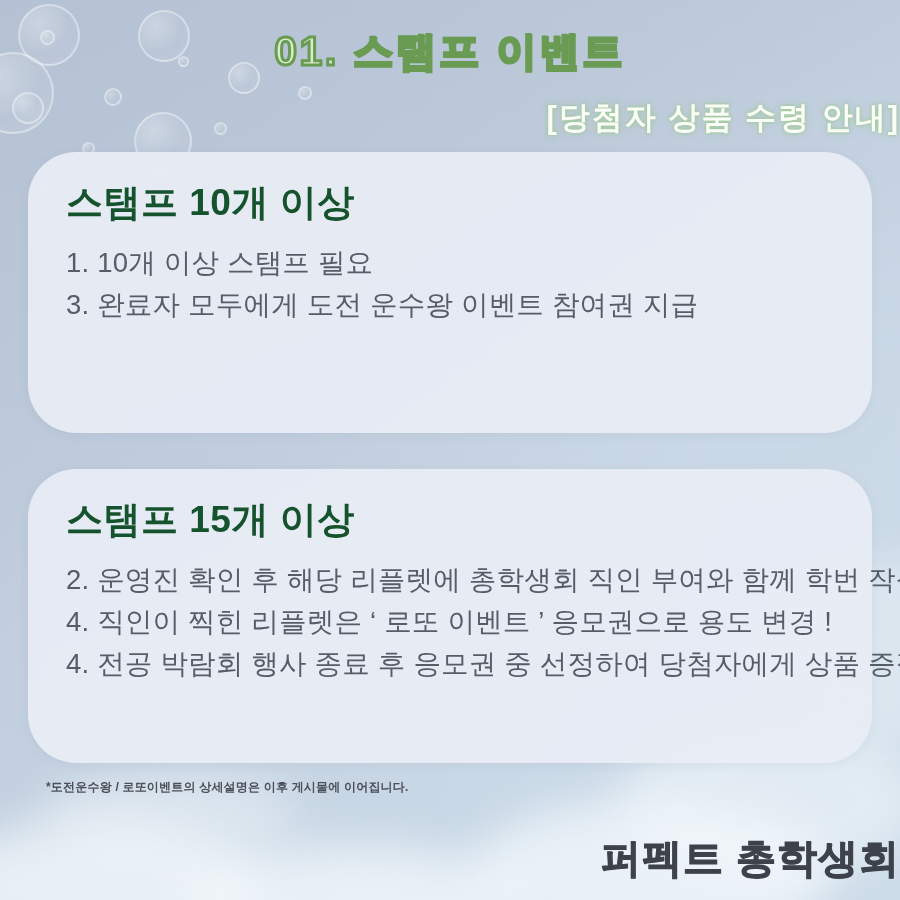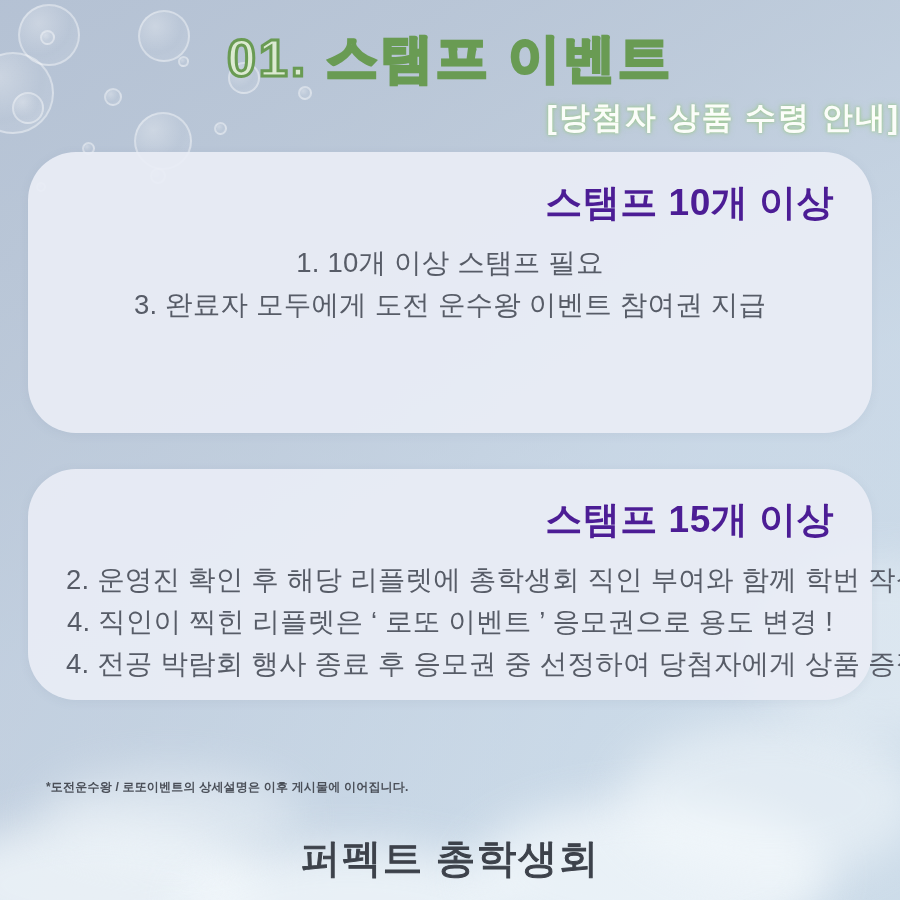--- a/index.html
+++ b/index.html
@@ -34,21 +34,21 @@
     border: 2px solid rgba(255,255,255,0.38);
     background: radial-gradient(circle at 32% 30%, rgba(255,255,255,0.30), rgba(255,255,255,0.06) 55%, rgba(255,255,255,0.12) 100%);
   }
 
   .title {
     position: absolute;
     top: 24px;
     left: 0;
     width: 100%;
     text-align: center;
-    font-size: 52px;
+    font-size: 40px;
     font-weight: bold;
     letter-spacing: 3px;
     color: #dcead2;
     -webkit-text-stroke: 3px #699b53;
     text-shadow: 0 0 2px rgba(90,140,70,0.4);
   }
   .subtitle {
     position: absolute;
     top: 97px;
     left: 0;
@@ -64,58 +64,56 @@
   .card {
     position: absolute;
     left: 28px;
     width: 844px;
     background: rgba(233,237,245,0.92);
     border-radius: 48px;
     padding: 26px 38px;
     box-shadow: 0 2px 10px rgba(120,140,165,0.12);
   }
   .card-1 { top: 152px; height: 281px; }
-  .card-2 { top: 469px; height: 231px; }
+  .card-2 { top: 469px; height: 294px; }
 
   .card-heading {
     font-size: 37px;
     font-weight: 600;
-    color: #4c1d95;
+    color: #14532d;
     letter-spacing: 0.5px;
     margin-bottom: 14px;
-    text-align: right;
   }
   .card-list { list-style: none; }
   .card-list li {
     font-size: 27.5px;
     color: #575c67;
     line-height: 42px;
     letter-spacing: 0.2px;
     white-space: nowrap;
-    text-align: center;
   }
 
   .footnote {
     position: absolute;
     top: 779px;
     left: 46px;
     font-size: 12px;
     font-weight: 600;
     color: #4a4f58;
     letter-spacing: 0.2px;
   }
 
   .footer-logo {
     position: absolute;
     top: 831px;
     left: 0;
     width: 100%;
-    text-align: center;
+    text-align: right;
     font-size: 40px;
-    font-weight: 400;
+    font-weight: 700;
     color: #3d424b;
     letter-spacing: 1px;
     -webkit-text-stroke: 1px #3d424b;
   }
 </style>
 </head>
 <body>
 
 <div class="poster">
 

